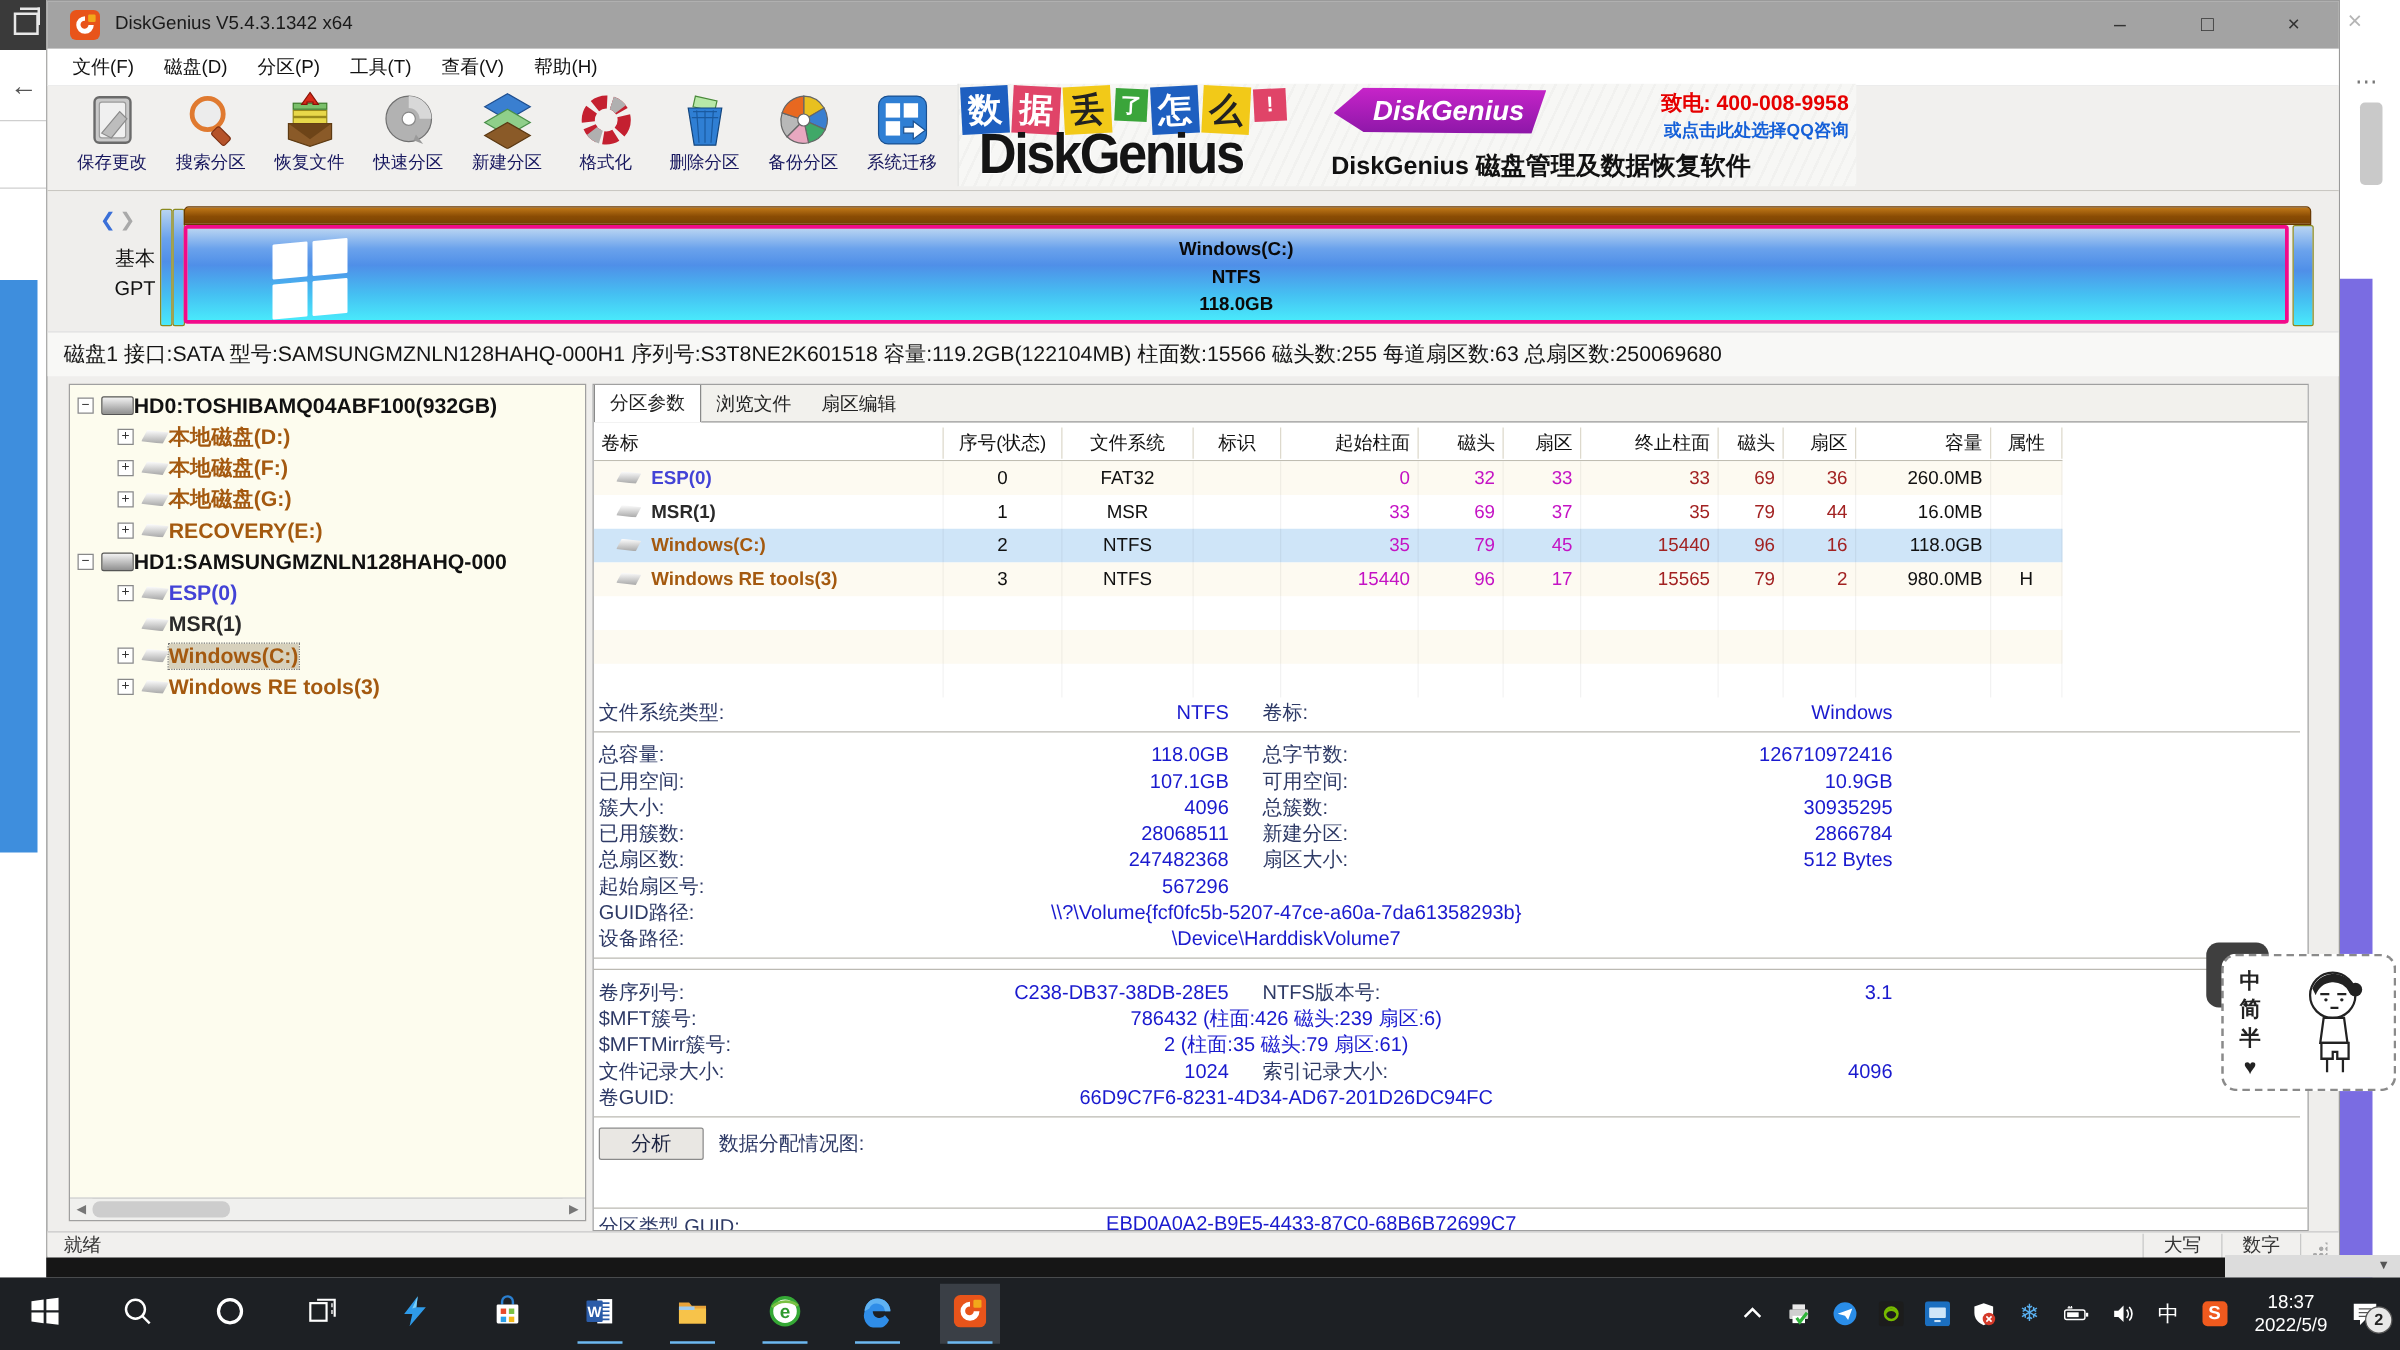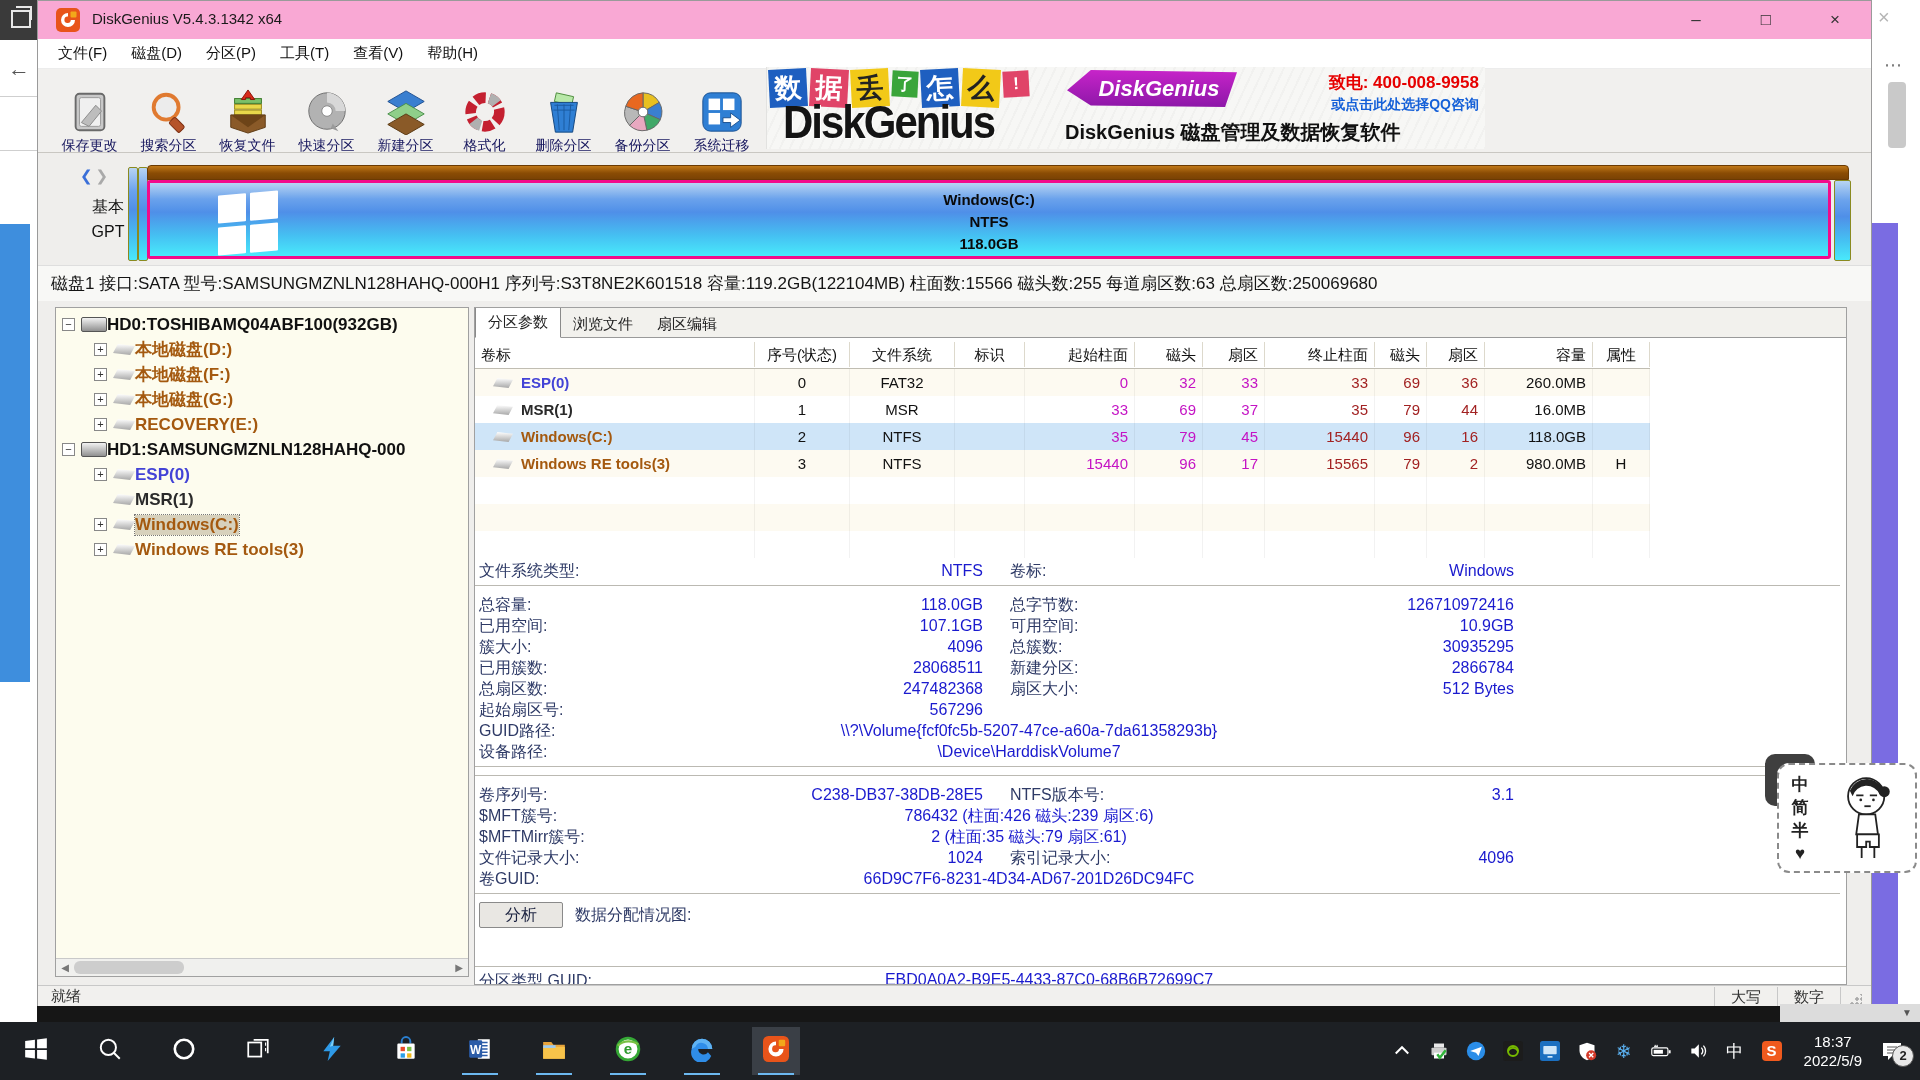--- a/index.html
+++ b/index.html
@@ -16,28 +16,28 @@
   #left-blue{left:0;top:224px;width:30px;height:458px;background:#3e8edd;}
   #right-strip{left:1872px;top:0;width:48px;height:1022px;background:#fff;}
   #bg-close{left:1878px;top:6px;font-size:20px;color:#b5b5b5;}
   #bg-dots{left:1884px;top:54px;font-size:18px;color:#777;letter-spacing:1px;}
   #bg-thumb{left:1888px;top:82px;width:18px;height:66px;background:#c9c9c9;border-radius:4px;}
   #right-purple{left:1872px;top:223px;width:26px;height:799px;background:#7a6ce2;}
   #bottom-black{left:37px;top:1006px;width:1743px;height:16px;background:#161616;}
   #ime-strip{left:1780px;top:1004px;width:140px;height:18px;background:#dcdcdc;color:#555;font-size:10px;text-align:right;padding-right:8px;box-sizing:border-box;line-height:18px;}
   
   #win{left:37px;top:0;width:1835px;height:1006px;background:#efeeec;border:1px solid #9a9a9a;box-sizing:border-box;}
-  #titlebar{left:0;top:0;width:100%;height:38px;background:#f9a8d4;}
+  #titlebar{left:0;top:0;width:100%;height:38px;background:#a3a3a3;}
   #title-ico{left:18px;top:7px;width:24px;height:24px;}
   #title-text{left:54px;top:9px;font-size:15px;color:#1a1a1a;}
   .winctl{top:4px;width:44px;height:30px;text-align:center;line-height:30px;font-size:17px;color:#333;}
   #menubar{left:0;top:38px;width:100%;height:30px;background:#fff;display:flex;align-items:center;padding-left:20px;box-sizing:border-box;border-bottom:1px solid #ececec;}
   .menu-item{font-size:15px;color:#111;margin-right:24px;}
   #toolbar{left:0;top:68px;width:100%;height:84px;background:#f1f0ee;border-bottom:1px solid #c9c7c2;display:flex;align-items:flex-start;padding-left:12px;box-sizing:border-box;}
-  .tbtn{width:79px;height:80px;display:flex;flex-direction:column;align-items:center;justify-content:flex-start;padding-top:20px;box-sizing:border-box;}
+  .tbtn{width:79px;height:80px;display:flex;flex-direction:column;align-items:center;justify-content:flex-start;padding-top:4px;box-sizing:border-box;}
   .ticon{width:46px;height:46px;display:block;}
   .ticon svg{width:46px;height:46px;}
   .tlabel{font-size:14px;color:#17175e;margin-top:2px;white-space:nowrap;}
   
   #banner{left:728px;top:66px;width:718px;height:82px;background:#f7f7f5;overflow:hidden;border-left:1px solid #e2e2e0;
     background-image:repeating-linear-gradient(115deg,rgba(0,0,0,0.025) 0 2px,transparent 2px 9px);}
   #banner-tiles{left:2px;top:2px;display:flex;align-items:flex-start;}
   .tile{width:38px;height:38px;margin-right:3px;display:flex;align-items:center;justify-content:center;font-size:27px;font-weight:bold;}
   .tile.small{width:26px;height:26px;font-size:17px;margin-top:2px;}
   .tile:nth-child(odd){transform:rotate(-3deg);}
@@ -79,21 +79,21 @@
   .part-ico{width:22px;height:11px;background:linear-gradient(180deg,#fefefe,#a8a8a8);clip-path:polygon(22% 0,100% 18%,78% 100%,0 82%);margin-left:6px;flex:none;}
   .tlab{margin-left:0;font-size:17px;font-weight:bold;}
   .tlab.disk{color:#111;} .tlab.volume{color:#a4590f;} .tlab.esp{color:#4343d6;} .tlab.msr{color:#2a2a2a;}
   .tlab.sel{background:#d7d1bc;outline:1px dotted #777;}
   #tree-hscroll{left:0;top:650px;width:412px;height:18px;background:#f0f0ee;border-top:1px solid #c9c9c9;display:flex;}
   .sbtn{width:18px;height:17px;background:#f0f0ee;color:#777;font-size:10px;text-align:center;line-height:17px;flex:none;}
   #tree-thumb{width:110px;height:13px;margin-top:2px;background:#cdcdcd;border-radius:6px;}
   #tree-track{flex:1;} 
   
   #right-panel{left:436px;top:306px;width:1373px;height:678px;background:#fff;border:1px solid #a0a0a0;box-sizing:border-box;overflow:hidden;}
-  #tabrow{left:0;top:0;width:100%;height:30px;background:#f2f1ed;border-bottom:1px solid #9a9a9a;display:flex;align-items:flex-end;box-sizing:border-box;font-family:Liberation Serif, serif;}
+  #tabrow{left:0;top:0;width:100%;height:30px;background:#f2f1ed;border-bottom:1px solid #9a9a9a;display:flex;align-items:flex-end;box-sizing:border-box;}
   .tab{height:26px;padding:0 12px;font-size:15px;color:#222;line-height:26px;}
   .tab.active{background:#fff;border:1px solid #8a8a8a;border-bottom:1px solid #fff;height:29px;line-height:29px;margin-bottom:-1px;}
   #grid{left:0;top:34px;width:1175px;}
   .hcell,.cell{display:inline-block;box-sizing:border-box;overflow:hidden;white-space:nowrap;vertical-align:top;}
   #ghead{height:26px;border-bottom:1px solid #c0bdb2;background:#fff;}
   .hcell{height:25px;line-height:25px;font-size:15px;color:#111;border-right:1px solid #ddd9cc;padding:0 6px;}
   .grow{height:27px;}
   .grow.stripe{background:#fdfaf1;}
   .grow.selrow{background:#cfe5f8;}
   .cell{height:27px;line-height:27px;font-size:15px;color:#111;border-right:1px solid rgba(0,0,0,0.05);padding:0 6px;}

